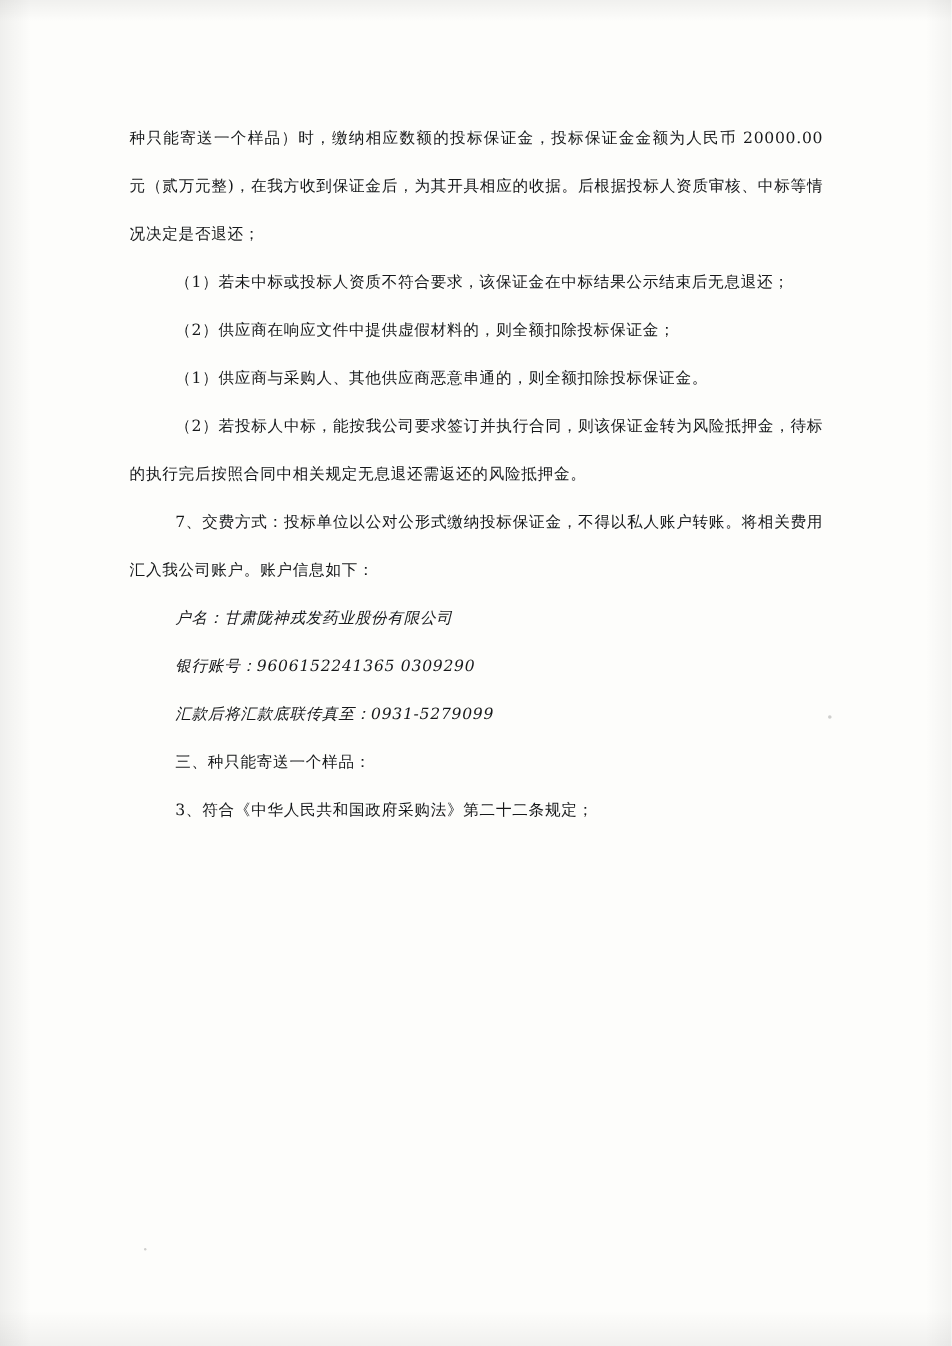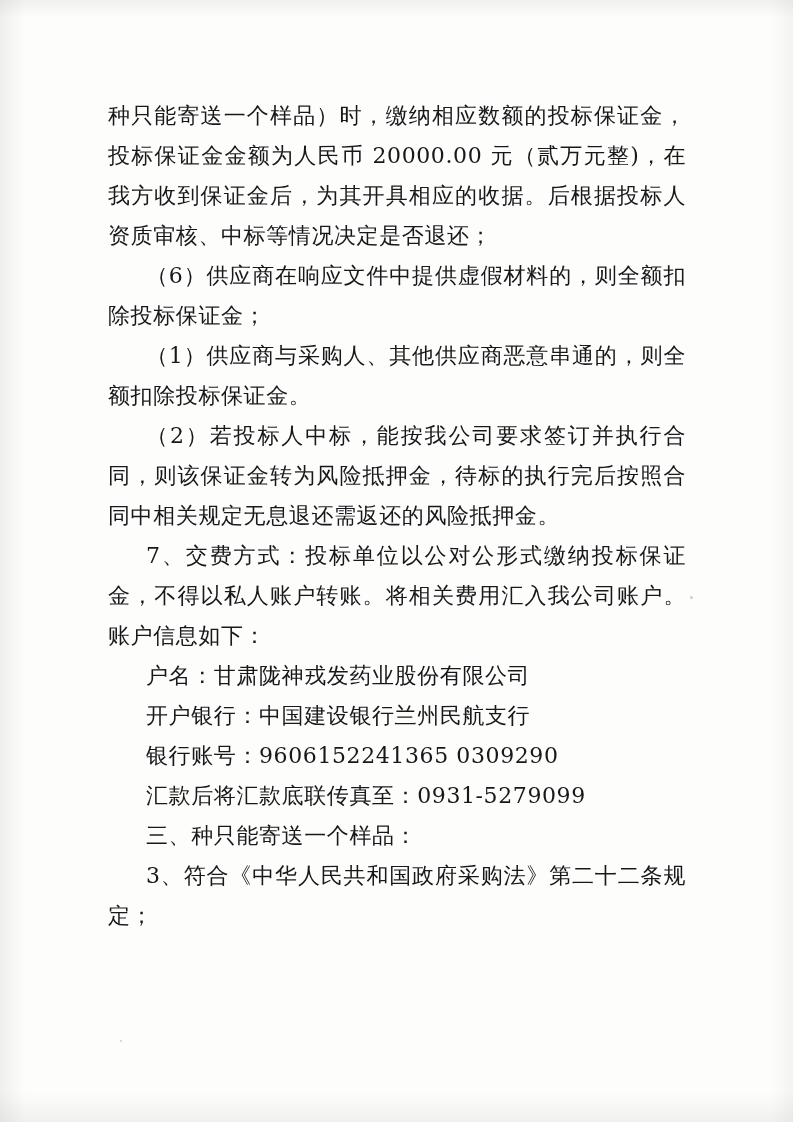--- a/index.html
+++ b/index.html
@@ -23,35 +23,36 @@
     height: 1122px;
     background: #fdfdfb;
   }
   .doc-body {
     position: absolute;
     left: 108px;
     top: 96px;
     width: 578px;
   }
   .para {
-    font-size: 22px;
+    font-size: 13px;
     line-height: 40px;
     letter-spacing: 0.6px;
     text-align: justify;
     text-justify: inter-ideograph;
     margin: 0 0 0 0;
     color: #16181a;
     white-space: pre-wrap;
     word-break: break-all;
   }
   .indent-2 {
     text-indent: 38px;
   }
   .indent-bank {
     padding-left: 38px;
+    font-style: italic;
   }
   .noindent {
     text-indent: 0;
   }
   
   .edge-shade-left {
     position: absolute;
     left: 0; top: 0;
     width: 26px; height: 100%;
     background: linear-gradient(to right, rgba(0,0,0,0.055), rgba(0,0,0,0));
@@ -96,32 +97,32 @@
   <div class="edge-shade-bottom"></div>
 
   <div class="speck" style="left:690px; top:596px; width:3px; height:3px;"></div>
   <div class="speck" style="left:120px; top:1040px; width:2px; height:2px;"></div>
   <div class="speck" style="left:640px; top:110px; width:2px; height:2px;"></div>
 
   <div class="doc-body">
 
     <p class="para noindent">种只能寄送一个样品）时，缴纳相应数额的投标保证金，投标保证金金额为人民币 20000.00 元（贰万元整)，在我方收到保证金后，为其开具相应的收据。后根据投标人资质审核、中标等情况决定是否退还；</p>
 
+    <p class="para indent-2">（1）若未中标或投标人资质不符合要求，该保证金在中标结果公示结束后无息退还；</p>
 
-    <p class="para indent-2">（6）供应商在响应文件中提供虚假材料的，则全额扣除投标保证金；</p>
+    <p class="para indent-2">（2）供应商在响应文件中提供虚假材料的，则全额扣除投标保证金；</p>
 
     <p class="para indent-2">（1）供应商与采购人、其他供应商恶意串通的，则全额扣除投标保证金。</p>
 
     <p class="para indent-2">（2）若投标人中标，能按我公司要求签订并执行合同，则该保证金转为风险抵押金，待标的执行完后按照合同中相关规定无息退还需返还的风险抵押金。</p>
 
 
     <p class="para indent-2">7、交费方式：投标单位以公对公形式缴纳投标保证金，不得以私人账户转账。将相关费用汇入我公司账户。账户信息如下：</p>
 
     <p class="para indent-bank noindent">户名：甘肃陇神戎发药业股份有限公司</p>
-    <p class="para indent-bank noindent">开户银行：中国建设银行兰州民航支行</p>
     <p class="para indent-bank noindent">银行账号：9606152241365 0309290</p>
     <p class="para indent-bank noindent">汇款后将汇款底联传真至：0931-5279099</p>
 
     <p class="para indent-2">三、种只能寄送一个样品：</p>
 
     <p class="para indent-2">3、符合《中华人民共和国政府采购法》第二十二条规定；</p>
 
   </div>
 </div>
 

